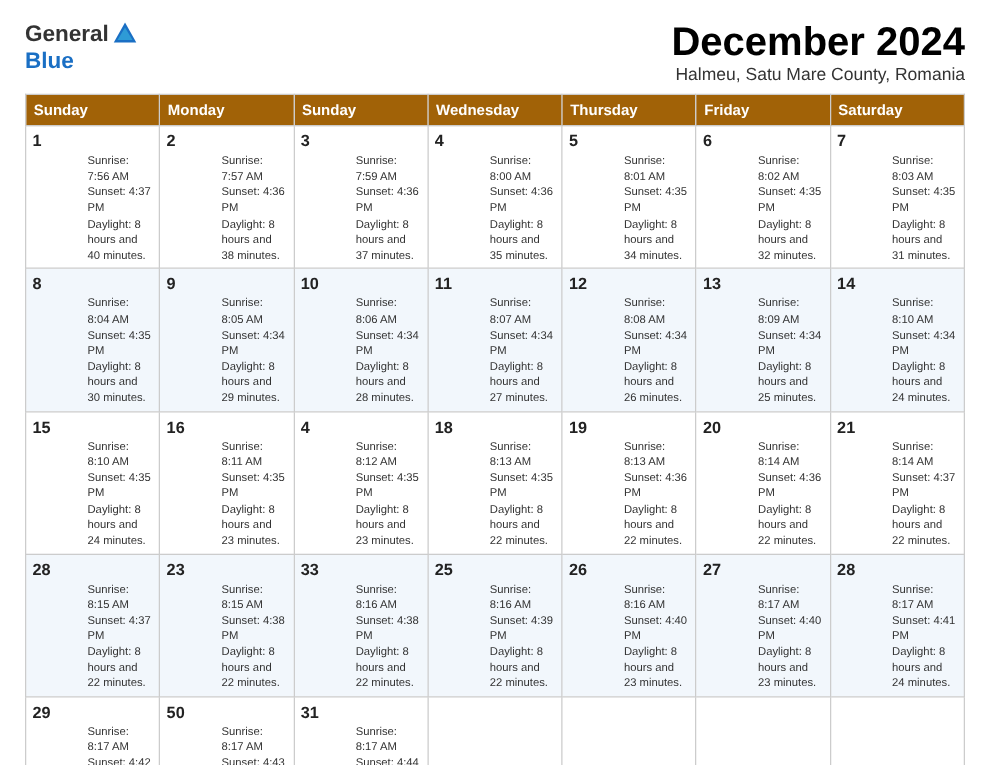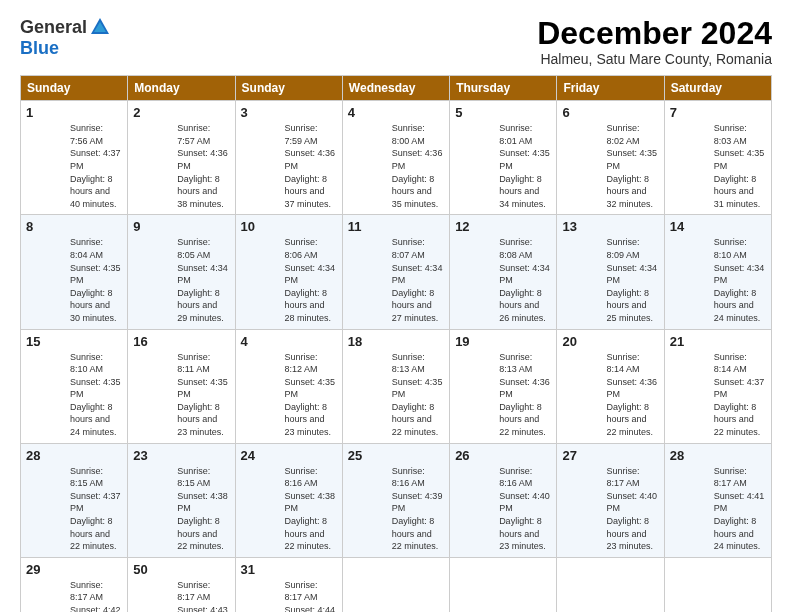--- a/index.html
+++ b/index.html
@@ -321,21 +321,21 @@
       </td>
           <td>
         <span class="day-num">23</span>
         <div class="day-info">
           Sunrise: 8:15 AM<br>
           Sunset: 4:38 PM<br>
           Daylight: 8 hours and 22 minutes.
         </div>
       </td>
           <td>
-        <span class="day-num">24</span>
+        <span class="day-num">33</span>
         <div class="day-info">
           Sunrise: 8:16 AM<br>
           Sunset: 4:38 PM<br>
           Daylight: 8 hours and 22 minutes.
         </div>
       </td>
           <td>
         <span class="day-num">25</span>
         <div class="day-info">
           Sunrise: 8:16 AM<br>

